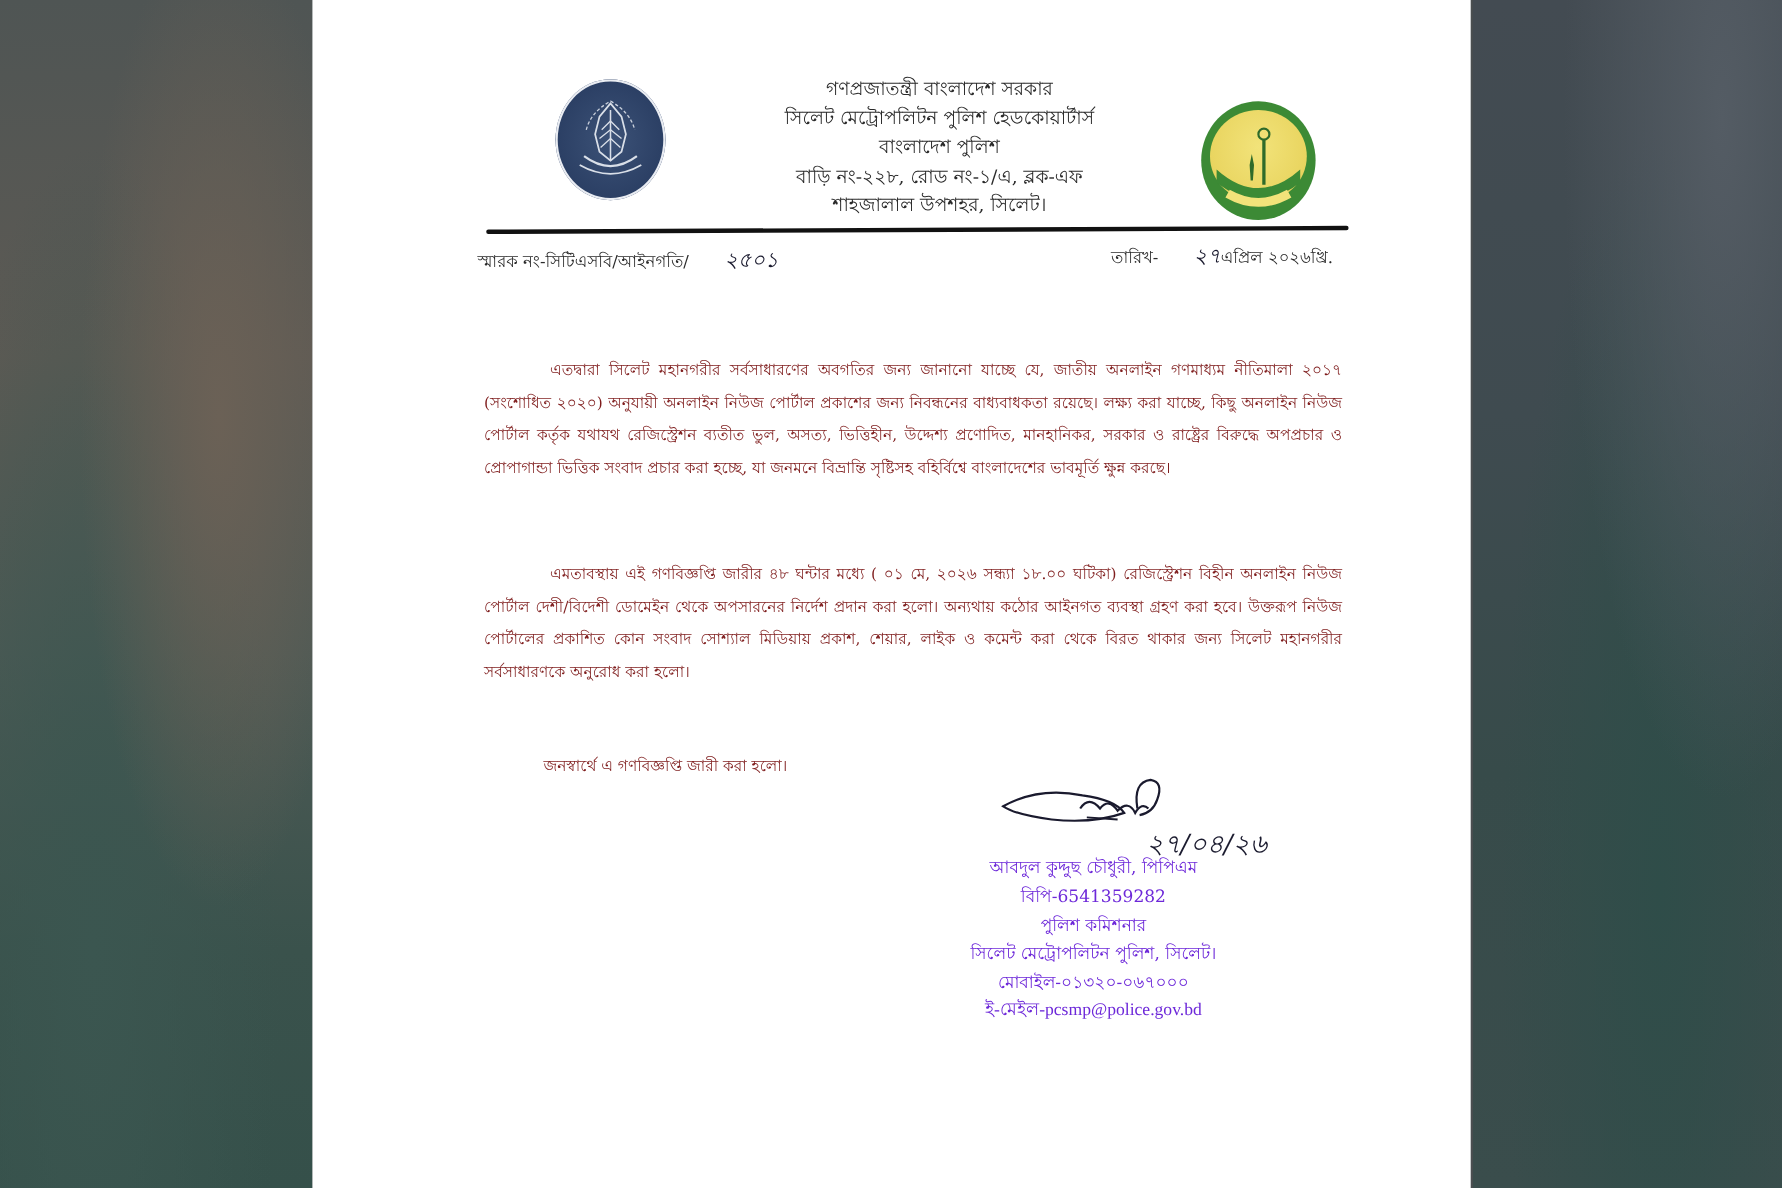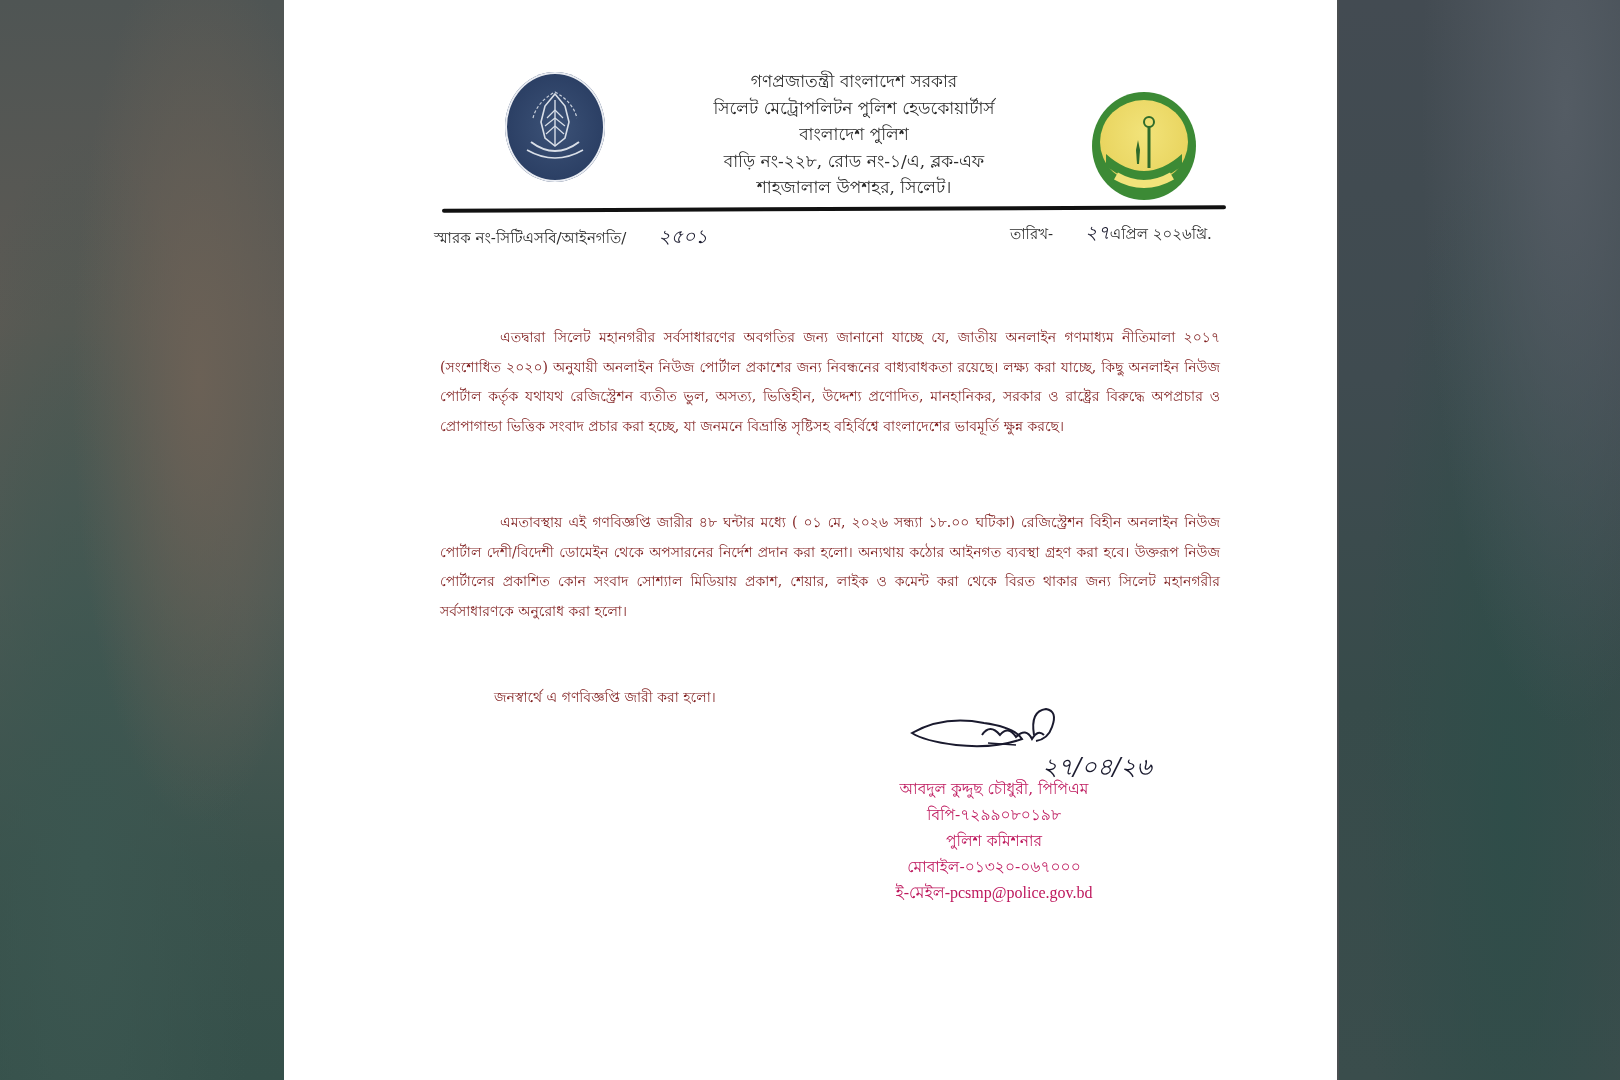--- a/index.html
+++ b/index.html
@@ -77,21 +77,21 @@
 
   .signature {
     position:absolute; left:620px; top:705px; width:270px; height:80px;
   }
   .sign-date {
     position:absolute; left:758px; top:748px; font-style:italic; font-size:24px;
     font-family:"DejaVu Serif", serif; color:#1a1a2e;
   }
   .sign-block {
     position:absolute; left:570px; top:776px; width:280px; text-align:center;
-    font-family:"DejaVu Serif", serif; font-size:15.5px; line-height:26px; color:#be185d;
+    font-family:"DejaVu Serif", serif; font-size:15.5px; line-height:26px; color:#6d28d9;
   }
   .sign-block .email { font-family:"Liberation Serif", serif; font-size:16px; }
 </style>
 </head>
 <body>
 
 <div class="bg-left"></div>
 <div class="bg-right"></div>
 
 <div class="paper">
@@ -147,20 +147,21 @@
         <path d="M8 28 Q40 10 80 18 Q110 22 118 34 Q90 44 52 40 Q20 36 8 28 Z" fill="none" stroke="#1a1a2e" stroke-width="2"></path>
         <path d="M78 30 Q86 18 96 30 Q104 20 112 32 Q122 22 128 34 Q134 24 140 30" fill="none" stroke="#1a1a2e" stroke-width="2"></path>
         <path d="M130 30 Q126 6 142 4 Q154 6 148 22 Q144 34 132 36" fill="none" stroke="#1a1a2e" stroke-width="2"></path>
         <path d="M84 38 L112 40" stroke="#1a1a2e" stroke-width="1.6"></path>
       </svg>
     </div>
     <div class="sign-date">২৭/০৪/২৬</div>
 
     <div class="sign-block">
       <div>আবদুল কুদ্দুছ চৌধুরী, পিপিএম</div>
-      <div>বিপি-৭২৯৯০৮০১৯৮</div>
+      <div>বিপি-6541359282</div>
       <div>পুলিশ কমিশনার</div>
+      <div>সিলেট মেট্রোপলিটন পুলিশ, সিলেট।</div>
       <div>মোবাইল-০১৩২০-০৬৭০০০</div>
       <div class="email">ই-মেইল-pcsmp@police.gov.bd</div>
     </div>
 
   </div>
 </div>
 
 </body></html>

